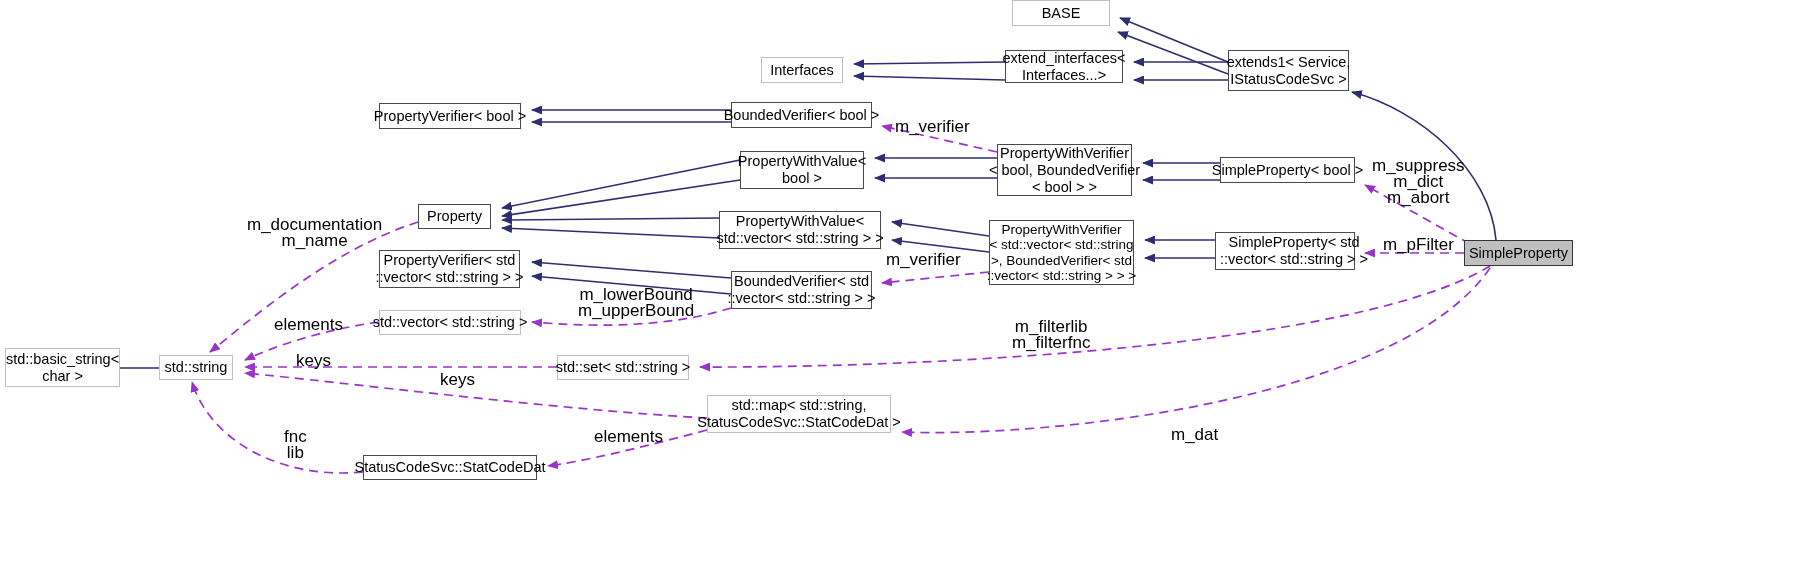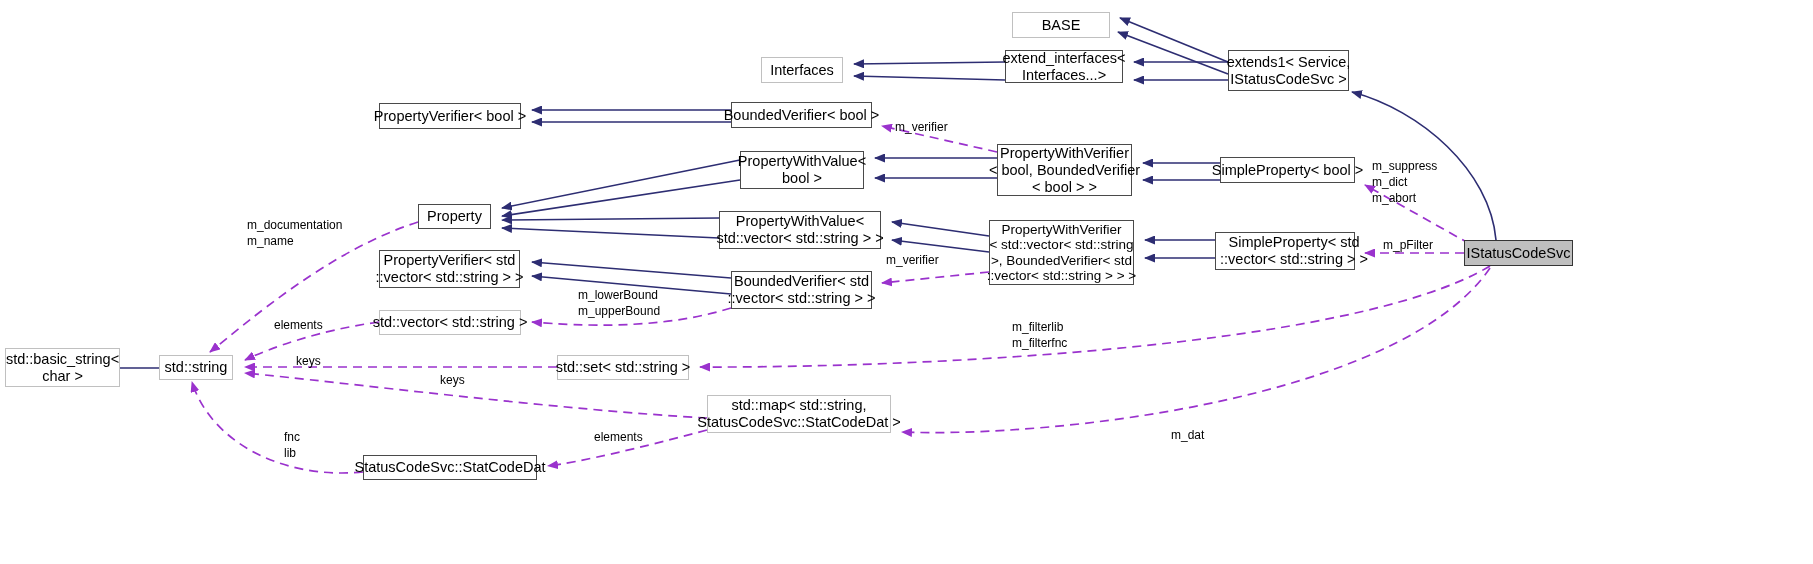--- a/index.html
+++ b/index.html
@@ -41,24 +41,24 @@
   }
   .node.bold {
     border: 1.5px solid #4a4a4a;
   }
   .node.highlight {
     border: 1.5px solid #353535;
     background: #bfbfbf;
   }
   .edge-label {
     position: absolute;
-    font-size: 12px;
+    font-size: 17px;
     line-height: 16px;
     color: #000000;
-    text-align: left;
+    text-align: center;
     white-space: pre;
     z-index: 6;
     background: transparent;
   }
 </style>
 </head>
 <body>
 
 <div id="canvas">
 
@@ -135,21 +135,21 @@
       <path d="M707,418 C560,410 340,382 245,373"></path>
 
       <path d="M707,430 C640,448 580,462 548,466"></path>
 
       <path d="M363,472 C280,480 210,440 192,382"></path>
 
       <path d="M418,222 C330,250 250,320 210,352"></path>
     </g>
   </svg>
 
-  <div class="node thin" style="left:1012px; top:12px; width:98px; height:26px;">BASE</div>
+  <div class="node thin" style="left:1012px; top:0; width:98px; height:26px;">BASE</div>
   <div class="node thin" style="left:761px; top:57px; width:82px; height:26px;">Interfaces</div>
   <div class="node bold" style="left:1005px; top:50px; width:118px; height:33px;">extend_interfaces&lt;
 Interfaces...&gt;</div>
   <div class="node bold" style="left:1228px; top:50px; width:121px; height:41px;">extends1&lt; Service,
 IStatusCodeSvc &gt;</div>
   <div class="node bold" style="left:379px; top:103px; width:142px; height:26px;">PropertyVerifier&lt; bool &gt;</div>
   <div class="node bold" style="left:731px; top:102px; width:141px; height:26px;">BoundedVerifier&lt; bool &gt;</div>
   <div class="node bold" style="left:740px; top:151px; width:124px; height:38px;">PropertyWithValue&lt;
 bool &gt;</div>
   <div class="node bold" style="left:997px; top:144px; width:135px; height:52px;">PropertyWithVerifier
@@ -158,21 +158,21 @@
   <div class="node bold" style="left:1220px; top:157px; width:135px; height:26px;">SimpleProperty&lt; bool &gt;</div>
   <div class="node bold" style="left:418px; top:204px; width:73px; height:25px;">Property</div>
   <div class="node bold" style="left:719px; top:211px; width:162px; height:38px;">PropertyWithValue&lt;
 std::vector&lt; std::string &gt; &gt;</div>
   <div class="node bold" style="left:989px; top:220px; width:145px; height:65px; font-size:13.5px; line-height:15.5px;">PropertyWithVerifier
 &lt; std::vector&lt; std::string
 &gt;, BoundedVerifier&lt; std
 ::vector&lt; std::string &gt; &gt; &gt;</div>
   <div class="node bold" style="left:1215px; top:232px; width:140px; height:38px;padding-left:18px;">SimpleProperty&lt; std
 ::vector&lt; std::string &gt; &gt;</div>
-  <div class="node highlight" style="left:1464px; top:240px; width:109px; height:26px;">IStatusCodeSvc</div>
+  <div class="node highlight" style="left:1464px; top:240px; width:109px; height:26px;">SimpleProperty</div>
   <div class="node bold" style="left:379px; top:250px; width:141px; height:38px;">PropertyVerifier&lt; std
 ::vector&lt; std::string &gt; &gt;</div>
   <div class="node bold" style="left:731px; top:271px; width:141px; height:38px;">BoundedVerifier&lt; std
 ::vector&lt; std::string &gt; &gt;</div>
   <div class="node thin" style="left:379px; top:310px; width:142px; height:25px;">std::vector&lt; std::string &gt;</div>
   <div class="node thin" style="left:5px; top:348px; width:115px; height:39px;">std::basic_string&lt;
 char &gt;</div>
   <div class="node thin" style="left:159px; top:355px; width:74px; height:25px;">std::string</div>
   <div class="node thin" style="left:557px; top:355px; width:132px; height:25px;">std::set&lt; std::string &gt;</div>
   <div class="node bold" style="left:363px; top:455px; width:174px; height:25px;">StatusCodeSvc::StatCodeDat</div>

